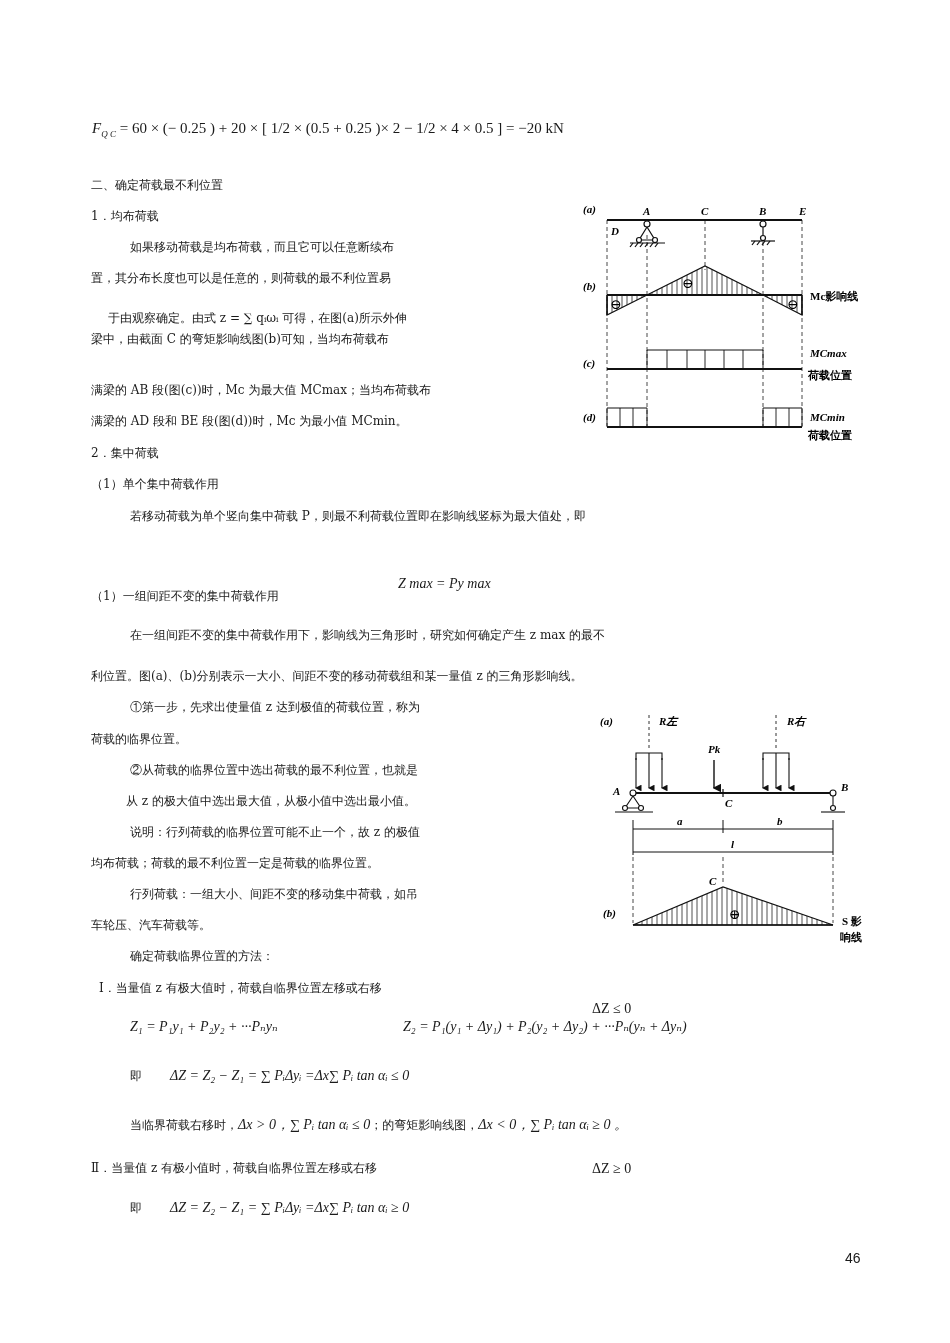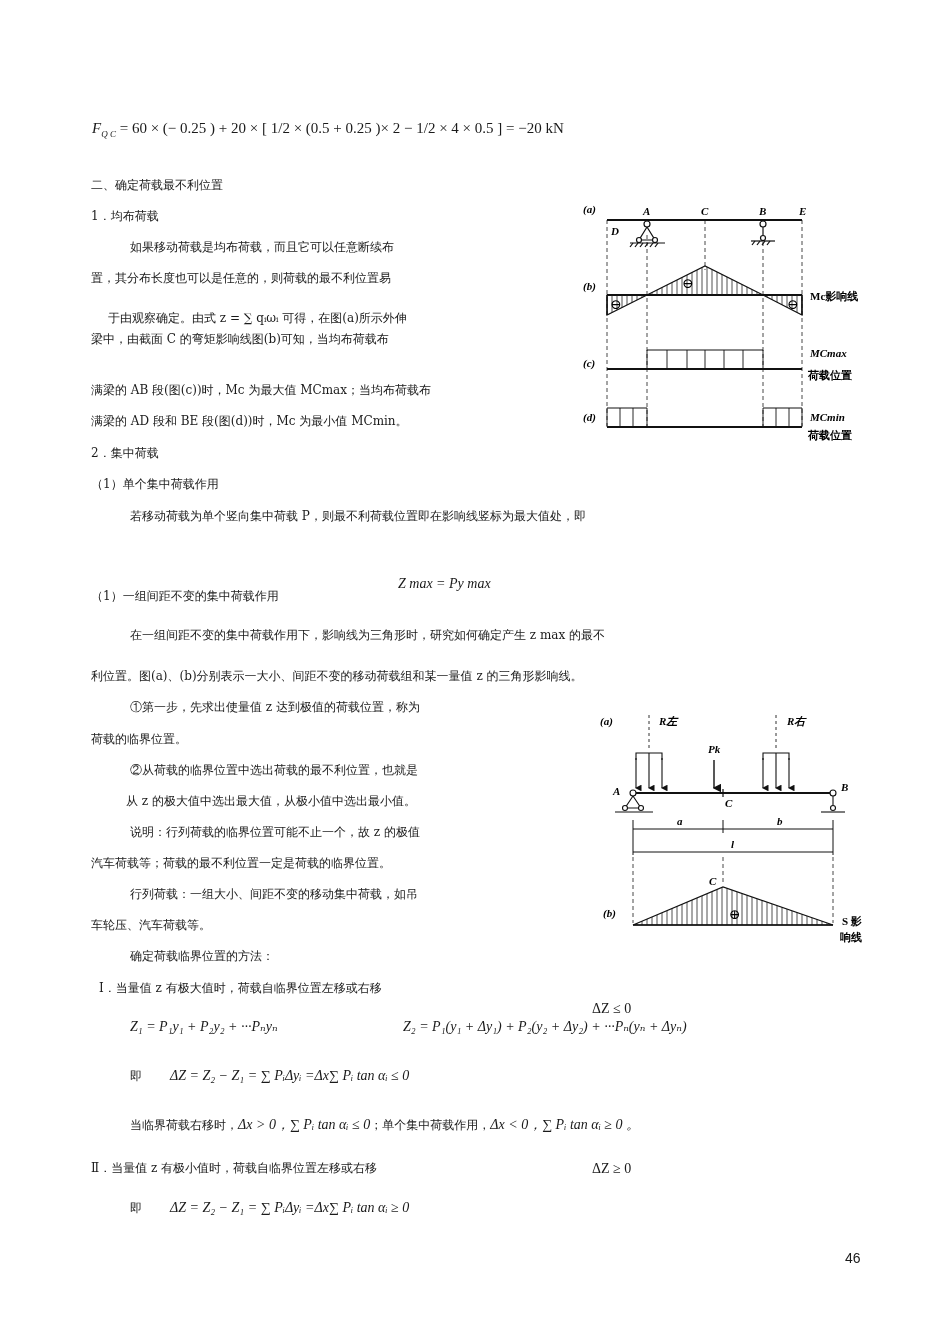--- a/index.html
+++ b/index.html
@@ -37,33 +37,33 @@
 <div class="abs math mi" style="left:398px;top:546px;margin-top:30px;">Z max = Py max</div>
 
 <div class="abs t" style="left:91px;top:585px;">（1）一组间距不变的集中荷载作用</div>
 <div class="abs t" style="left:130px;top:624px;">在一组间距不变的集中荷载作用下，影响线为三角形时，研究如何确定产生 z max 的最不</div>
 <div class="abs t" style="left:91px;top:665px;">利位置。图(a)、(b)分别表示一大小、间距不变的移动荷载组和某一量值 z 的三角形影响线。</div>
 <div class="abs t" style="left:130px;top:696px;">①第一步，先求出使量值 z 达到极值的荷载位置，称为</div>
 <div class="abs t" style="left:91px;top:728px;">荷载的临界位置。</div>
 <div class="abs t" style="left:130px;top:759px;">②从荷载的临界位置中选出荷载的最不利位置，也就是</div>
 <div class="abs t" style="left:91px;top:790px;margin-left:35px;">从 z 的极大值中选出最大值，从极小值中选出最小值。</div>
 <div class="abs t" style="left:130px;top:821px;">说明：行列荷载的临界位置可能不止一个，故 z 的极值</div>
-<div class="abs t" style="left:91px;top:852px;">汽车荷载等；荷载的最不利位置一定是荷载的临界位置。</div>
+<div class="abs t" style="left:91px;top:852px;">均布荷载；荷载的最不利位置一定是荷载的临界位置。</div>
 <div class="abs t" style="left:130px;top:883px;">行列荷载：一组大小、间距不变的移动集中荷载，如吊</div>
 <div class="abs t" style="left:91px;top:914px;">车轮压、汽车荷载等。</div>
 <div class="abs t" style="left:130px;top:945px;">确定荷载临界位置的方法：</div>
 
 <div class="abs t" style="left:91px;top:977px;margin-left:8px;">Ⅰ．当量值 z 有极大值时，荷载自临界位置左移或右移</div>
 <div class="abs math" style="left:592px;top:981px;margin-top:20px;">ΔZ ≤ 0</div>
 <div class="abs math mi" style="left:130px;top:1018px;">Z₁ = P₁y₁ + P₂y₂ + ···Pₙyₙ</div>
 <div class="abs math mi" style="left:403px;top:1018px;">Z₂ = P₁(y₁ + Δy₁) + P₂(y₂ + Δy₂) + ···Pₙ(yₙ + Δyₙ)</div>
 <div class="abs t" style="left:130px;top:1065px;">即</div>
 <div class="abs math mi" style="left:170px;top:1068px;">ΔZ = Z₂ − Z₁ = ∑ PᵢΔyᵢ =Δx∑ Pᵢ tan αᵢ ≤ 0</div>
 <div class="abs" style="left:130px;top:1114px;">
-  <span class="t">当临界荷载右移时，</span><span class="math mi">Δx &gt; 0，∑ Pᵢ tan αᵢ ≤ 0</span><span class="t">；单个集中荷载作用，</span><span class="math mi">Δx &lt; 0，∑ Pᵢ tan αᵢ ≥ 0 。</span>
+  <span class="t">当临界荷载右移时，</span><span class="math mi">Δx &gt; 0，∑ Pᵢ tan αᵢ ≤ 0</span><span class="t">；的弯矩影响线图，</span><span class="math mi">Δx &lt; 0，∑ Pᵢ tan αᵢ ≥ 0 。</span>
 </div>
 
 <div class="abs t" style="left:91px;top:1157px;">Ⅱ．当量值 z 有极小值时，荷载自临界位置左移或右移</div>
 <div class="abs math" style="left:592px;top:1161px;">ΔZ ≥ 0</div>
 <div class="abs t" style="left:130px;top:1197px;">即</div>
 <div class="abs math mi" style="left:170px;top:1200px;">ΔZ = Z₂ − Z₁ = ∑ PᵢΔyᵢ =Δx∑ Pᵢ tan αᵢ ≥ 0</div>
 
 <div class="abs page-num" style="left:845px;top:1250px;">46</div>
 
 <svg class="abs" style="left:575px;top:195px;" width="300" height="250" viewBox="0 0 300 250">

